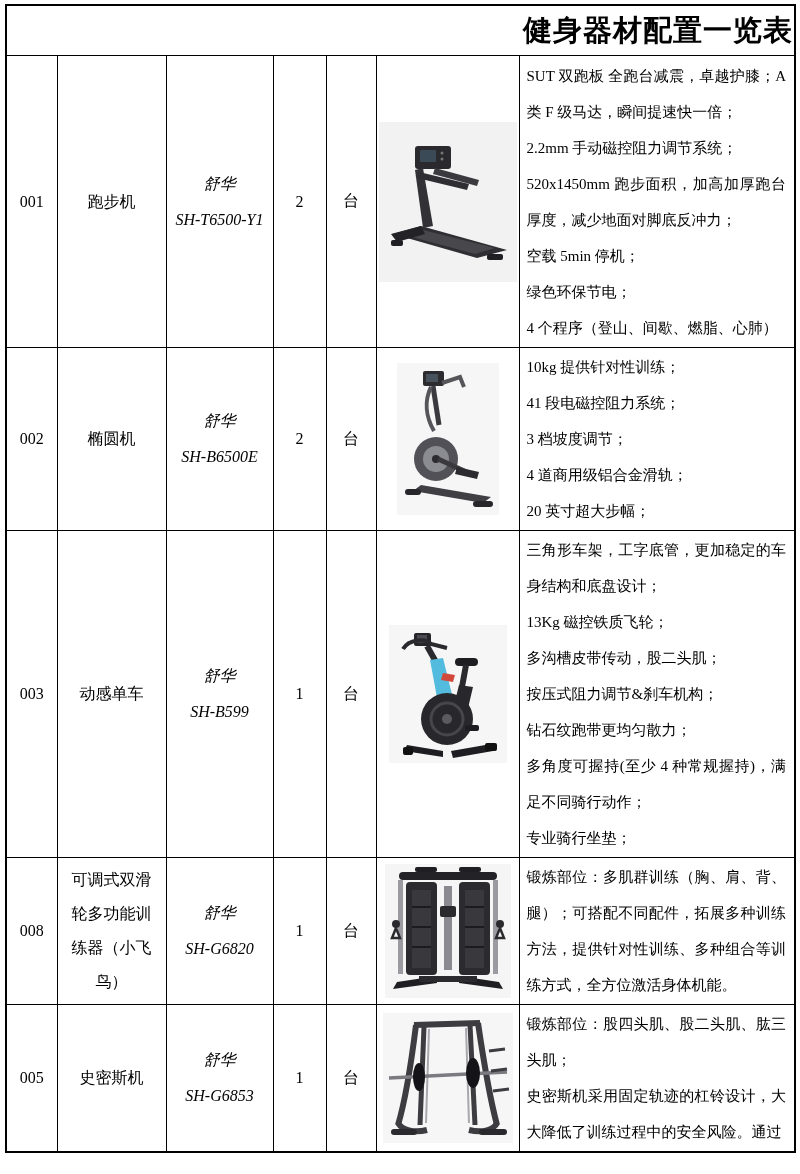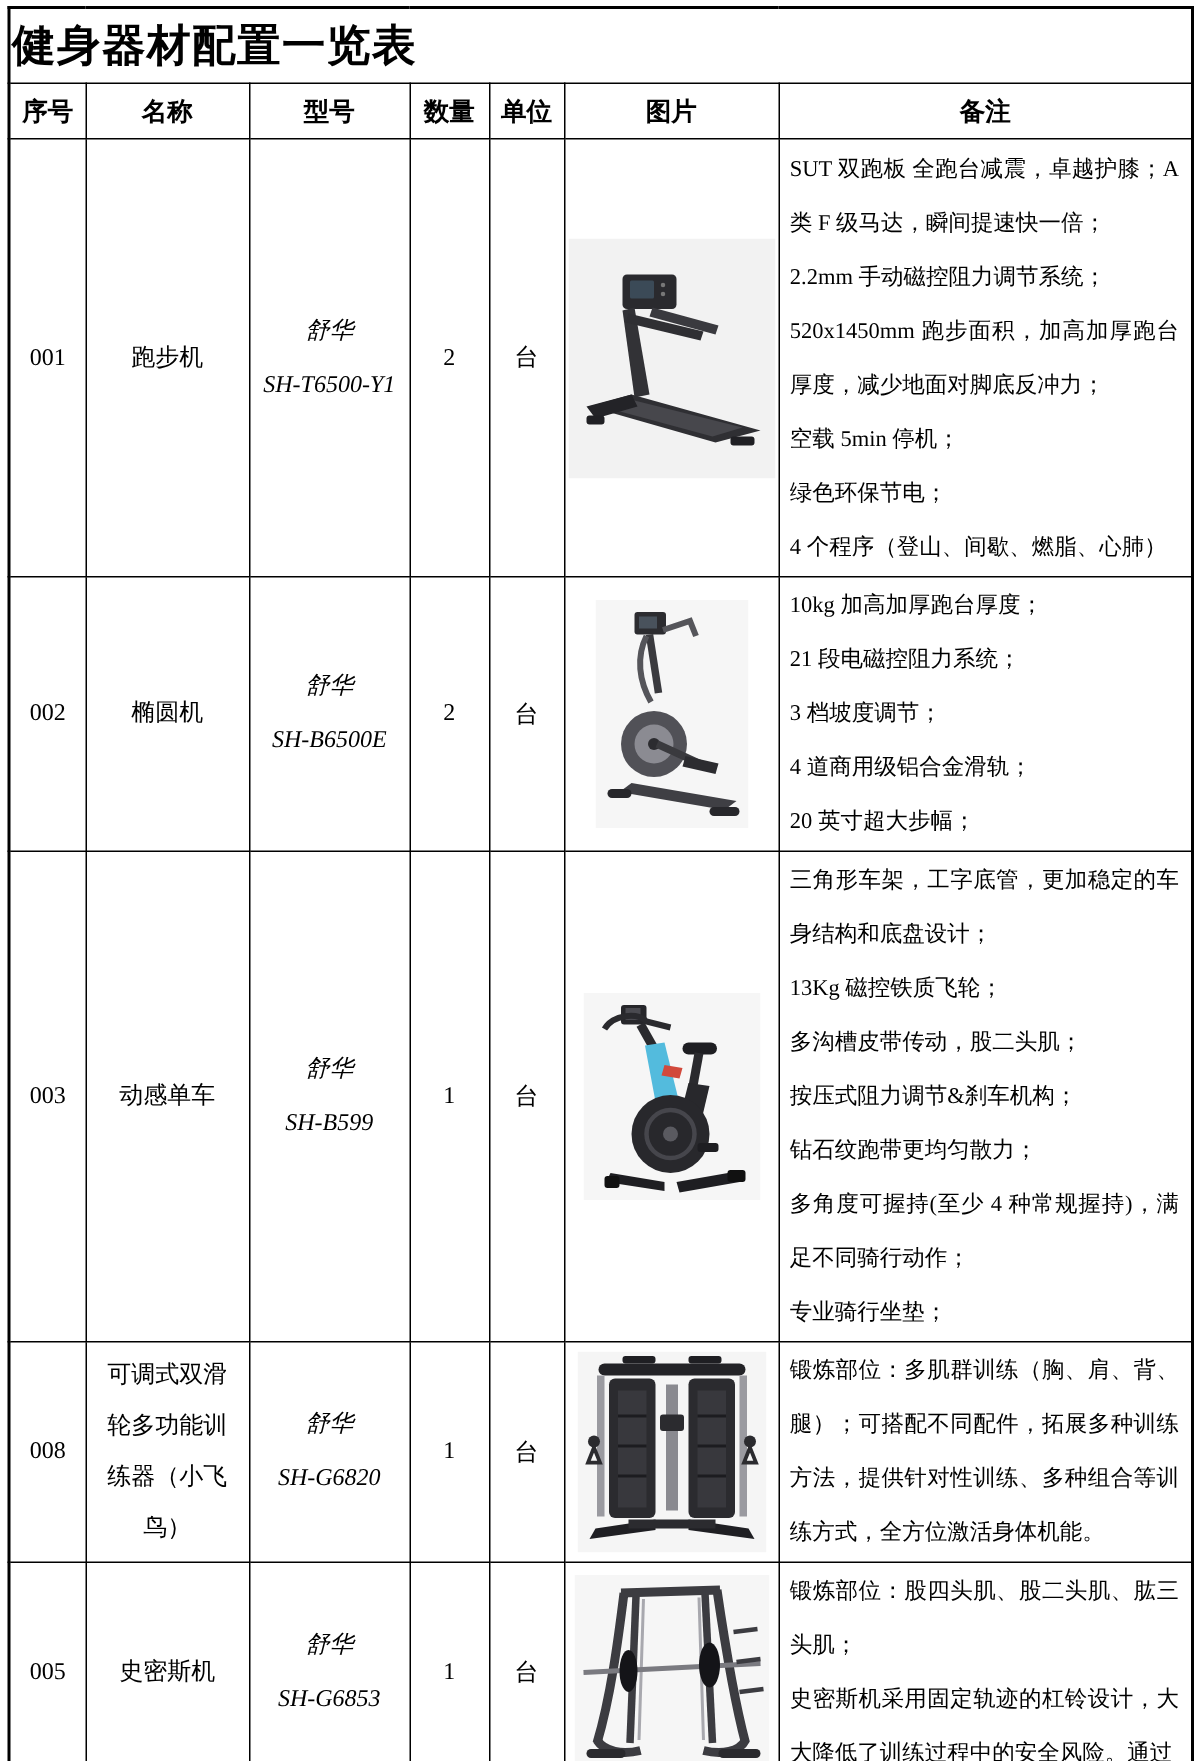--- a/index.html
+++ b/index.html
@@ -1,21 +1,21 @@
 <!DOCTYPE html>
 <html><head>
 <meta charset="utf-8">
 <style>
   html,body { margin:0; padding:0; background:#ffffff; }
   body { width:800px; height:1174px; overflow:hidden;
          font-family:"Liberation Serif","DejaVu Serif",serif; color:#000; }
   table.doc { border-collapse:collapse; table-layout:fixed; width:789px;
               margin:4px 0 0 5px; border:2px solid #000; }
   .doc th, .doc td { border:1px solid #000; overflow:hidden; }
-  tr.title-row th { height:47px; font-size:29px; font-weight:bold; letter-spacing:1px; text-align:left; }
+  tr.title-row th { height:47px; font-size:29px; font-weight:bold; letter-spacing:1px; text-align:right; }
   tr.header-row th { height:34px; font-size:17px; font-weight:bold; text-align:center; }
   .doc td { font-size:16px; text-align:center; vertical-align:middle; }
   td.c-name { line-height:34px; padding:0 11px; }
   td.c-model .model-line { line-height:36px;font-style:italic; }
   td.c-img { padding:0; }
   .img-box { display:flex; align-items:center; justify-content:center; width:100%; height:100%; }
   td.c-remarks { padding:1px 8px 1px 7px; vertical-align:middle;margin-left:10px; }
   .remark { font-size:15px; line-height:36px; text-align:justify; text-justify:inter-ideograph; }
   tbody tr:nth-child(1) { height:292px; }
   tbody tr:nth-child(2) { height:178px; }
@@ -33,29 +33,20 @@
       <col style="width:107px">
     <col style="width:53px">
       <col style="width:50px">
       <col style="width:143px">
     <col style="width:276px">
   </colgroup>
   <thead>
     <tr class="title-row">
       <th colspan="7">健身器材配置一览表</th>
     </tr>
-    <tr class="header-row">
-      <th>序号</th>
-      <th>名称</th>
-      <th>型号</th>
-      <th>数量</th>
-      <th>单位</th>
-      <th>图片</th>
-      <th>备注</th>
-    </tr>
   </thead>
   <tbody>
       <tr class="item-row">
     <td class="c-no">001</td>
     <td class="c-name">跑步机</td>
     <td class="c-model">
       <div class="model-line">舒华</div>
       <div class="model-line">SH-T6500-Y1</div>
     </td>
     <td class="c-qty">2</td>
@@ -111,22 +102,22 @@
     <circle cx="39" cy="96" r="4" fill="#2c2c30"></circle>
     <path d="M41,96 L76,112" stroke="#3a3a3e" stroke-width="5" fill="none"></path>
     <polygon points="60,104 82,109 80,116 58,111" fill="#2c2c30"></polygon>
     <polygon points="16,128 86,140 94,134 24,122" fill="#3f3f44"></polygon>
     <rect x="76" y="138" width="20" height="6" rx="3" fill="#27272b"></rect>
     <rect x="8" y="126" width="16" height="6" rx="3" fill="#27272b"></rect>
   </svg>
 </div>
     </td>
     <td class="c-remarks">
-          <div class="remark">10kg 加高加厚跑台厚度；</div>
-          <div class="remark">21 段电磁控阻力系统；</div>
+          <div class="remark">10kg 提供针对性训练；</div>
+          <div class="remark">41 段电磁控阻力系统；</div>
           <div class="remark">3 档坡度调节；</div>
           <div class="remark">4 道商用级铝合金滑轨；</div>
           <div class="remark">20 英寸超大步幅；</div>
         </td>
   </tr>
       <tr class="item-row">
     <td class="c-no">003</td>
     <td class="c-name">动感单车</td>
     <td class="c-model">
       <div class="model-line">舒华</div>

